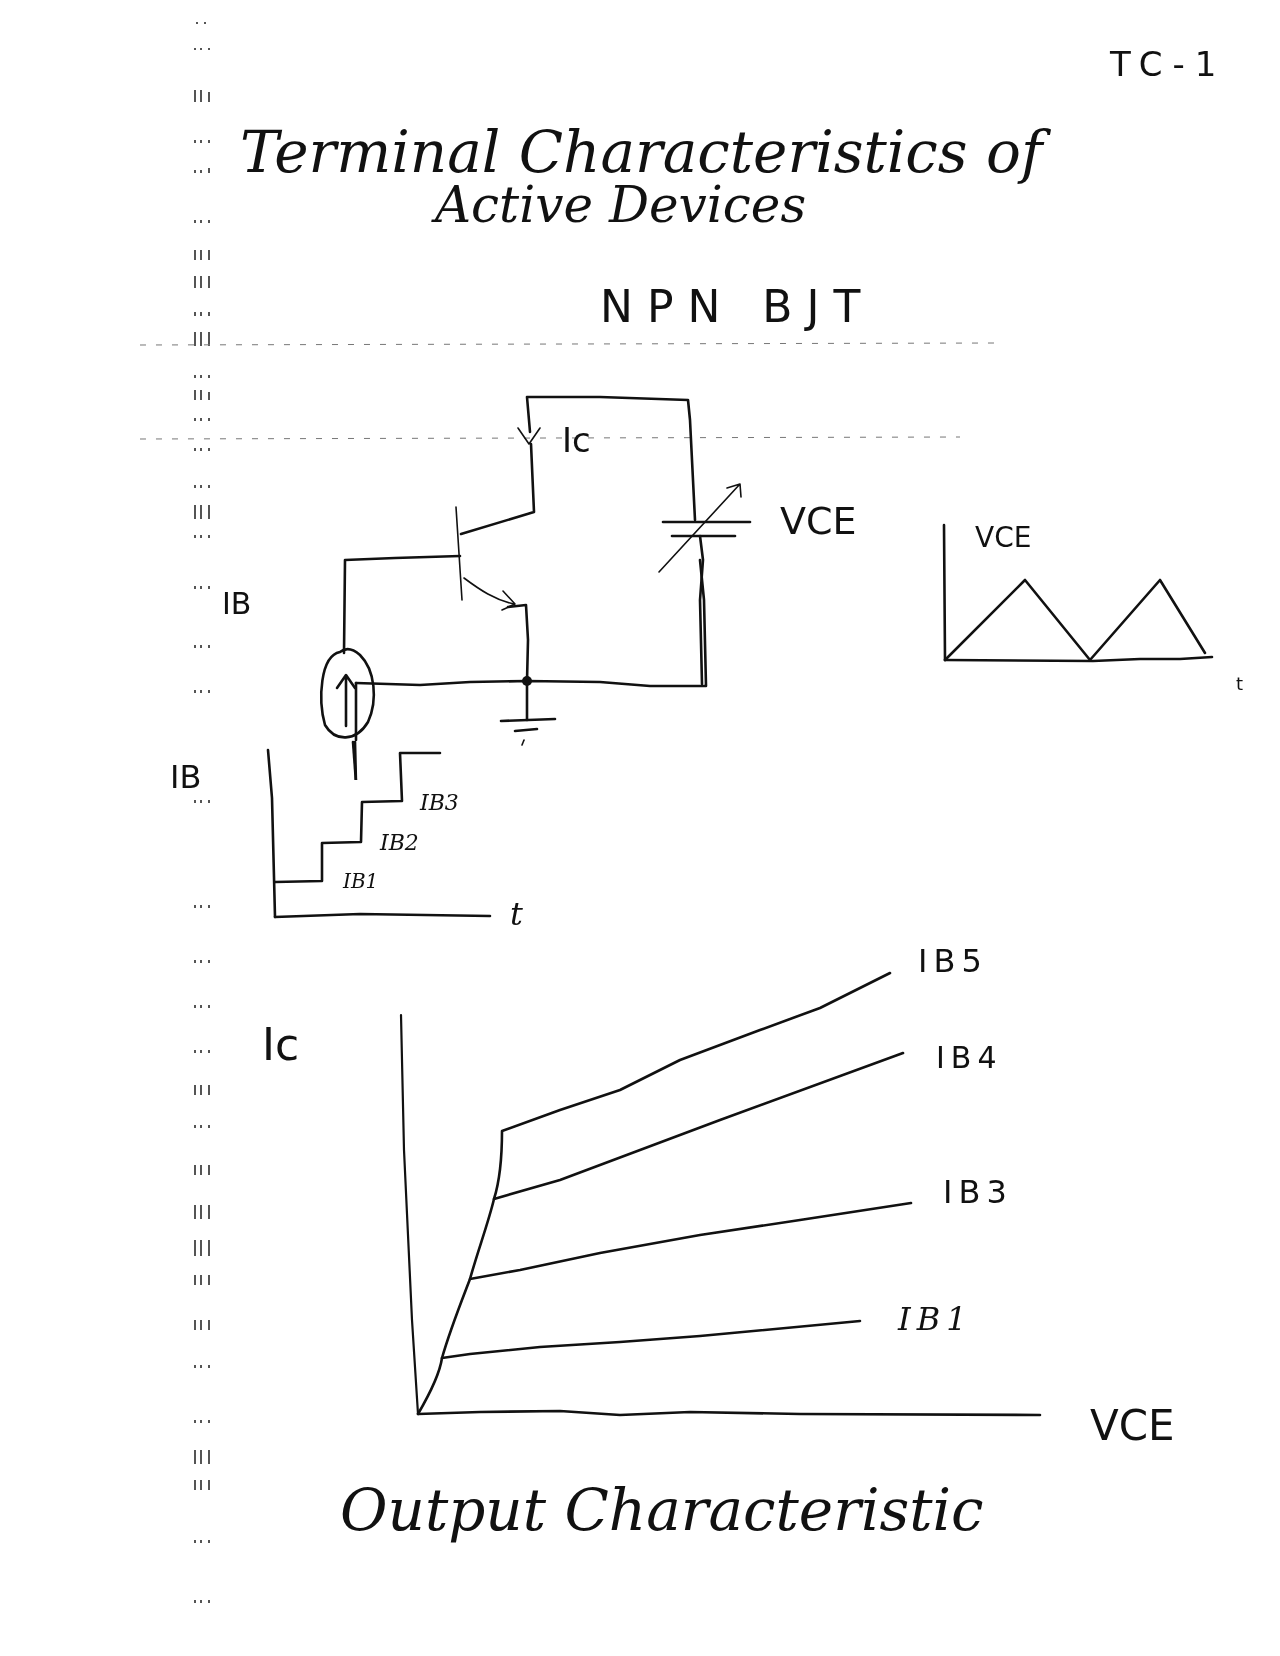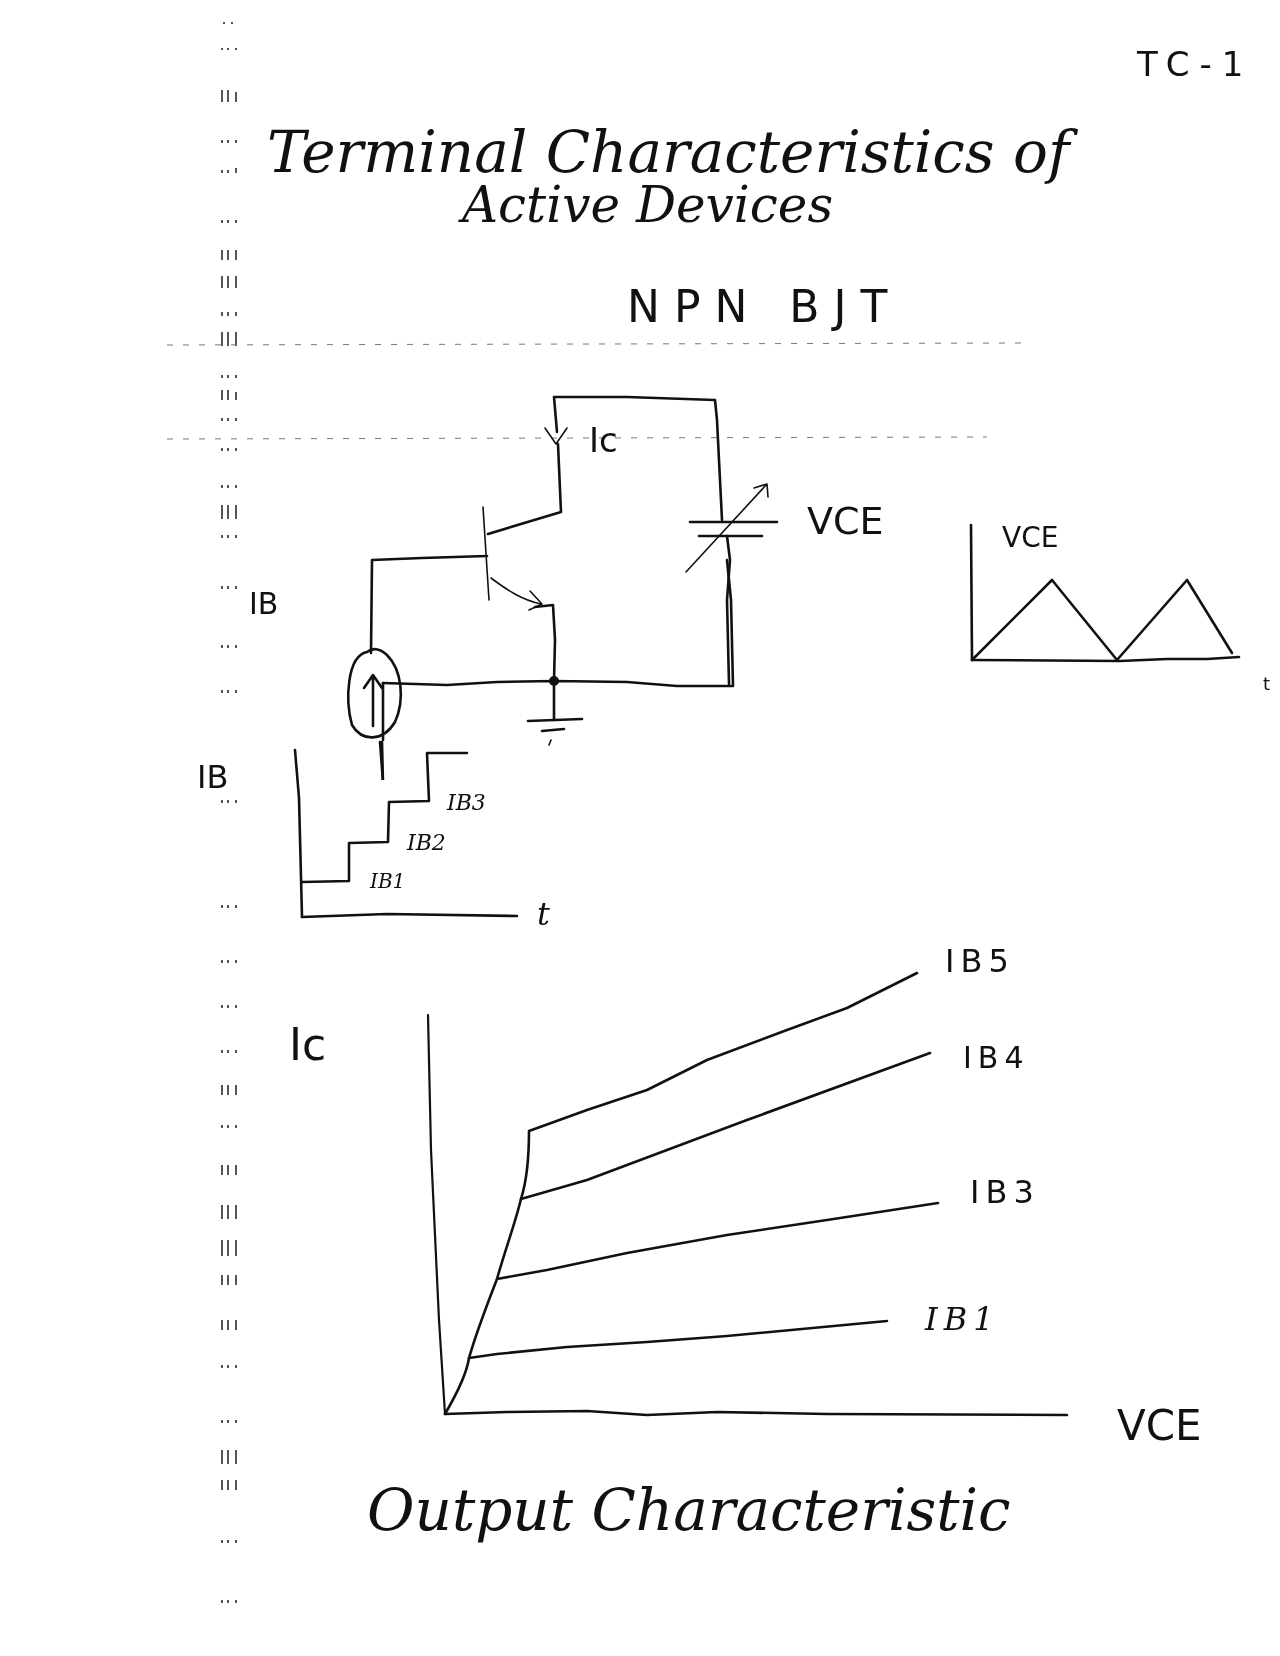--- a/index.html
+++ b/index.html
@@ -1,17 +1,17 @@
 <!DOCTYPE html>
 <html><head>
 <meta charset="utf-8">
 <style>
   html, body { margin: 0; padding: 0; background: #ffffff; }
   body { width: 1280px; height: 1656px; position: relative; overflow: hidden; }
-  #page { position: absolute; left: 0; top: 0; width: 1116px; height: 1656px; background: #fff; margin-left: 27px; }
+  #page { position: absolute; left: 0; top: 0; width: 1116px; height: 1656px; background: #fff; }
   svg { position: absolute; left: 0; top: 0; }
   .ink { stroke: #111; fill: none; stroke-width: 2.6; stroke-linecap: round; stroke-linejoin: round; }
   .ink-thin { stroke: #111; fill: none; stroke-width: 1.6; stroke-linecap: round; stroke-linejoin: round; }
   .hand { font-family: "DejaVu Serif", serif; font-style: italic; fill: #111; }
   .hand-sans { font-family: "DejaVu Sans", sans-serif; fill: #111; font-weight: normal; }
   .artifact { fill: #555; }
 </style>
 </head>
 <body>
 

